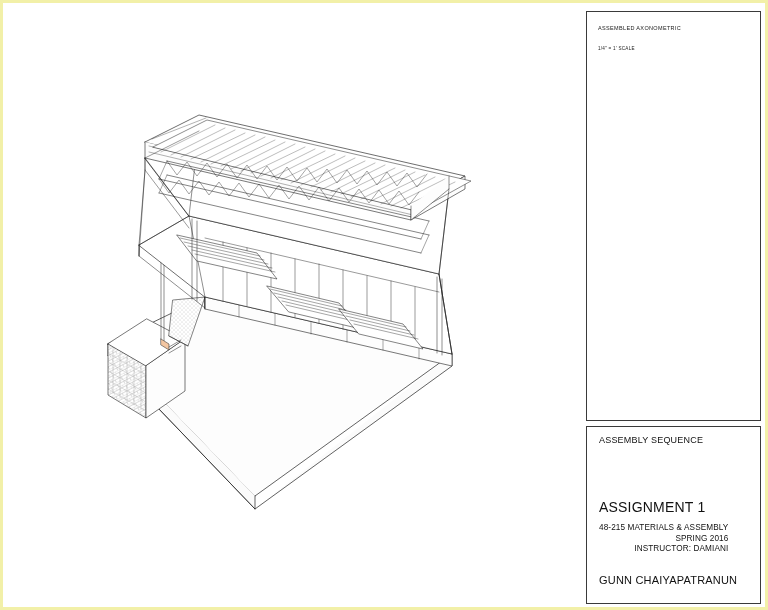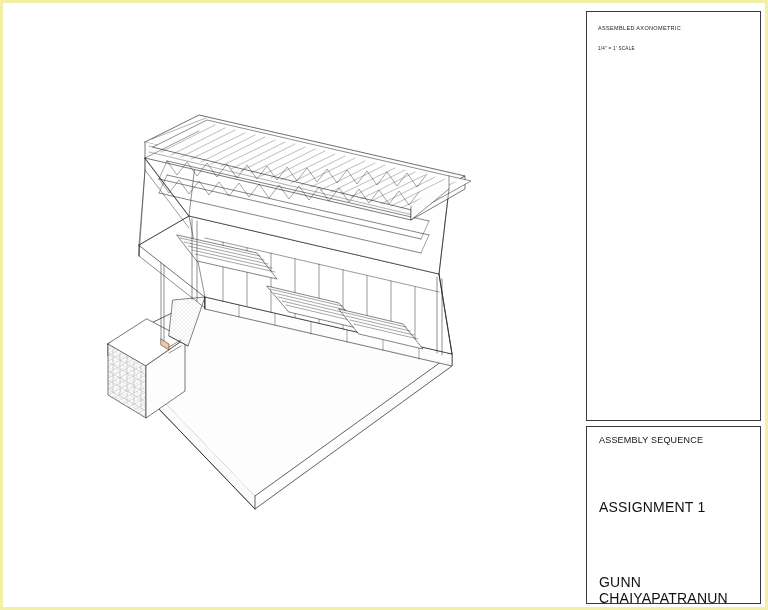--- a/index.html
+++ b/index.html
@@ -25,20 +25,21 @@
     border-right: 3px solid #f2f0a8;
     border-top: 3px solid #f2f0a8;
     border-bottom: 3px solid #f2f0a8;
   }
   
   .panel {
     position: absolute;
     background: #ffffff;
     border: 1px solid #3a3a3a;
     box-sizing: border-box;
+    text-align: right;
   }
   #panel-axon {
     left: 583px;
     top: 8px;
     width: 175px;
     height: 410px;
   }
   #panel-axon .panel-title {
     position: absolute;
     left: 11px;
@@ -83,21 +84,21 @@
     top: 96px;
     font-size: 8.2px;
     color: #111;
     line-height: 10.5px;
     letter-spacing: 0.1px;
   }
   #panel-info .author {
     position: absolute;
     left: 12px;
     top: 147px;
-    font-size: 14px;
+    font-size: 11px;
     color: #111;
     letter-spacing: 0.2px;
   }
   
   #drawing {
     position: absolute;
     left: 6px;
     top: 6px;
     width: 570px;
     height: 598px;
@@ -310,16 +311,21 @@
   </div>
 
   <div class="panel" id="panel-axon">
     <div class="panel-title">ASSEMBLED AXONOMETRIC</div>
     <div class="panel-scale">1/4" = 1' SCALE</div>
   </div>
 
   <div class="panel" id="panel-info">
     <div class="seq-title">ASSEMBLY SEQUENCE</div>
     <div class="assignment">ASSIGNMENT 1</div>
+    <div class="course-block">
+      <div>48-215 MATERIALS &amp; ASSEMBLY</div>
+      <div>SPRING  2016</div>
+      <div>INSTRUCTOR: DAMIANI</div>
+    </div>
     <div class="author">GUNN CHAIYAPATRANUN</div>
   </div>
 
 </div>
 
 </body></html>

